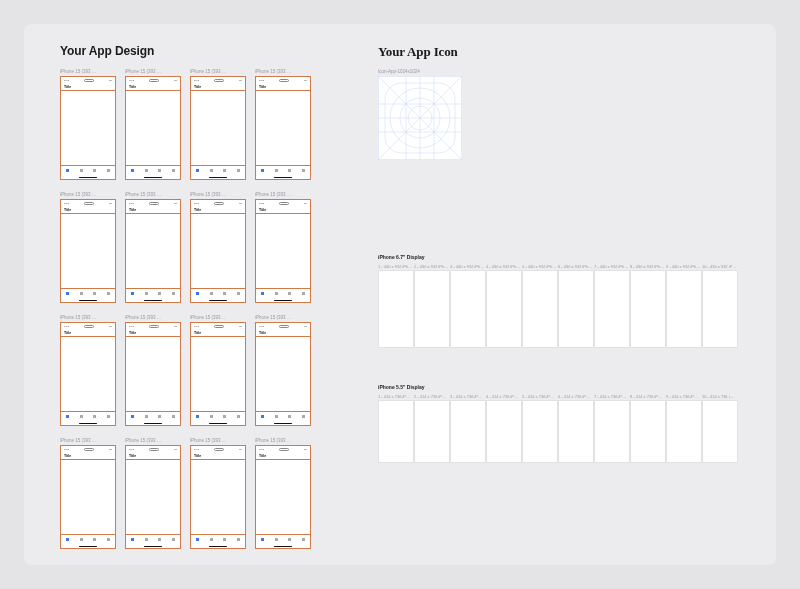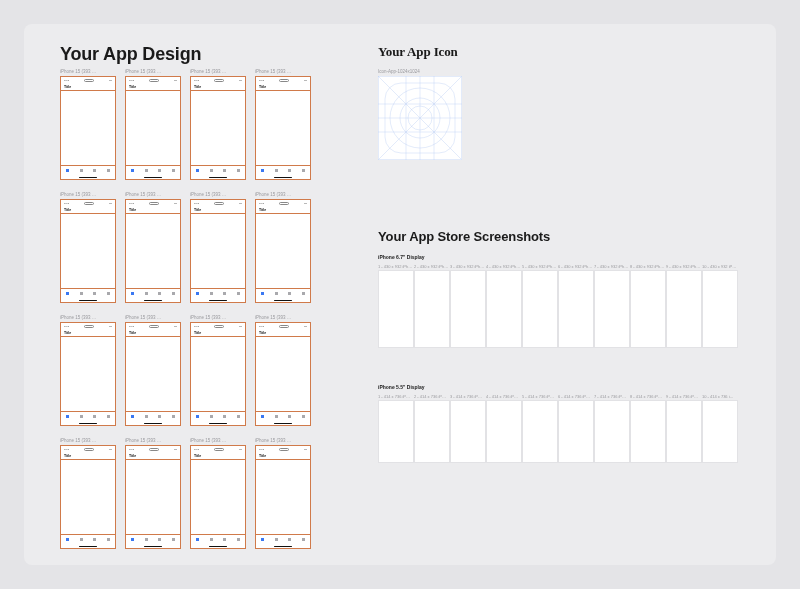--- a/index.html
+++ b/index.html
@@ -18,21 +18,21 @@
     overflow: hidden;
   }
 
   
   .sec-title {
     position: absolute;
     font-weight: 700;
     color: #1a1a1a;
     letter-spacing: -0.01em;
   }
-  #t-design { left: 36px; top: 20px; font-size: 18px; }
+  #t-design { left: 36px; top: 20px; font-size: 12px; }
   #t-icon   { left: 354px; top: 20px; font-size: 13px; font-family: Liberation Serif, serif; }
   #t-shots  { left: 354px; top: 205px; font-size: 13px; }
 
   
   .phone-grid {
     position: absolute;
     left: 36px;
     top: 45px;
     display: grid;
     grid-template-columns: repeat(4, 56px);
@@ -118,21 +118,20 @@
   #shots2 .shot-cell { width:36px; }
   #shots2 .shot-label { width:36px; }
 </style>
 </head>
 <body>
 
 <div class="canvas">
 
   <div id="t-design" class="sec-title">Your App Design</div>
   <div id="t-icon" class="sec-title">Your App Icon</div>
-  <div id="t-shots" class="sec-title">Your App Store Screenshots</div>
 
   <div class="phone-grid" id="phone-grid">
       <div class="phone-cell">
         <div class="frame-label">iPhone 15 (393 …</div>
         <div class="phone">
           <div class="status-bar">
             <span>9:41</span>
             <span class="di"></span>
             <span>•••</span>
           </div>

